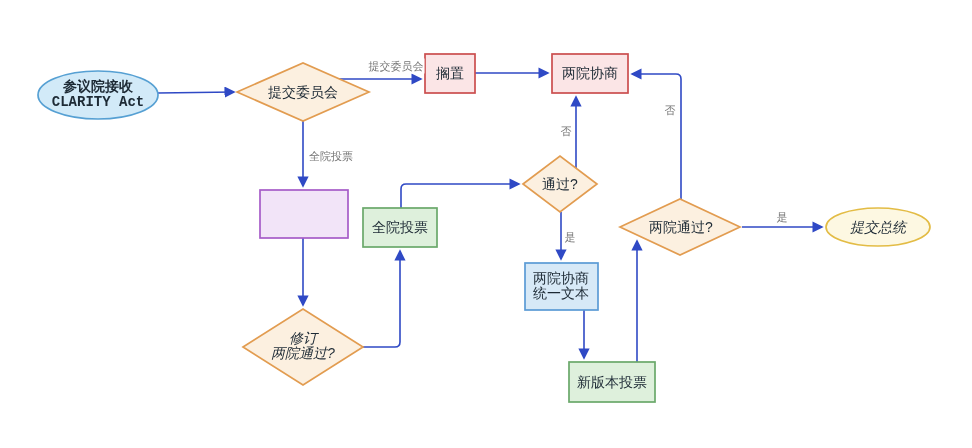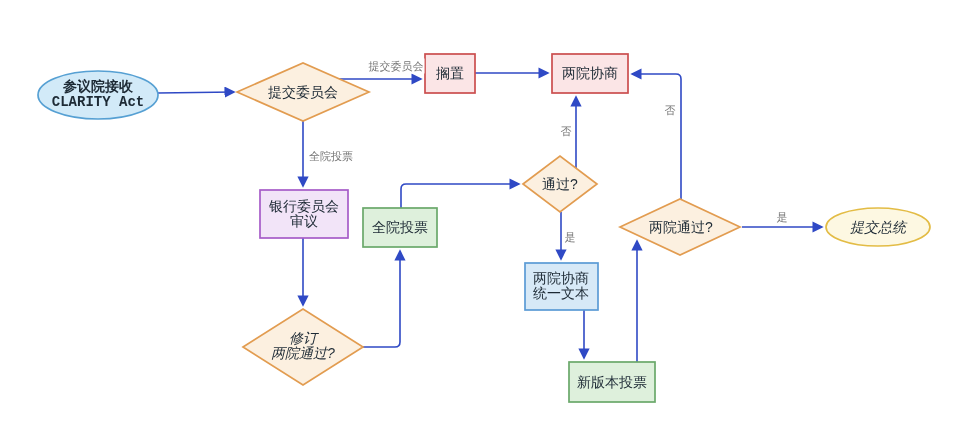--- a/index.html
+++ b/index.html
@@ -107,24 +107,20 @@
     <div>参议院接收</div>
     <div>CLARITY Act</div>
   </div>
 
   <div class="label" style="left:303px; top:92px;text-align:center;">提交委员会</div>
 
   <div class="label" style="left:450px; top:73px;">搁置</div>
 
   <div class="label" style="left:590px; top:73px;">两院协商</div>
 
-  <div class="label" style="left:304px; top:214px;">
-    <div>银行委员会</div>
-    <div>审议</div>
-  </div>
 
   <div class="label" style="left:303px; top:346px;font-style:italic;">
     <div>修订</div>
     <div>两院通过?</div>
   </div>
 
   <div class="label" style="left:400px; top:227px;">全院投票</div>
 
   <div class="label" style="left:560px; top:184px;">通过?</div>
 

